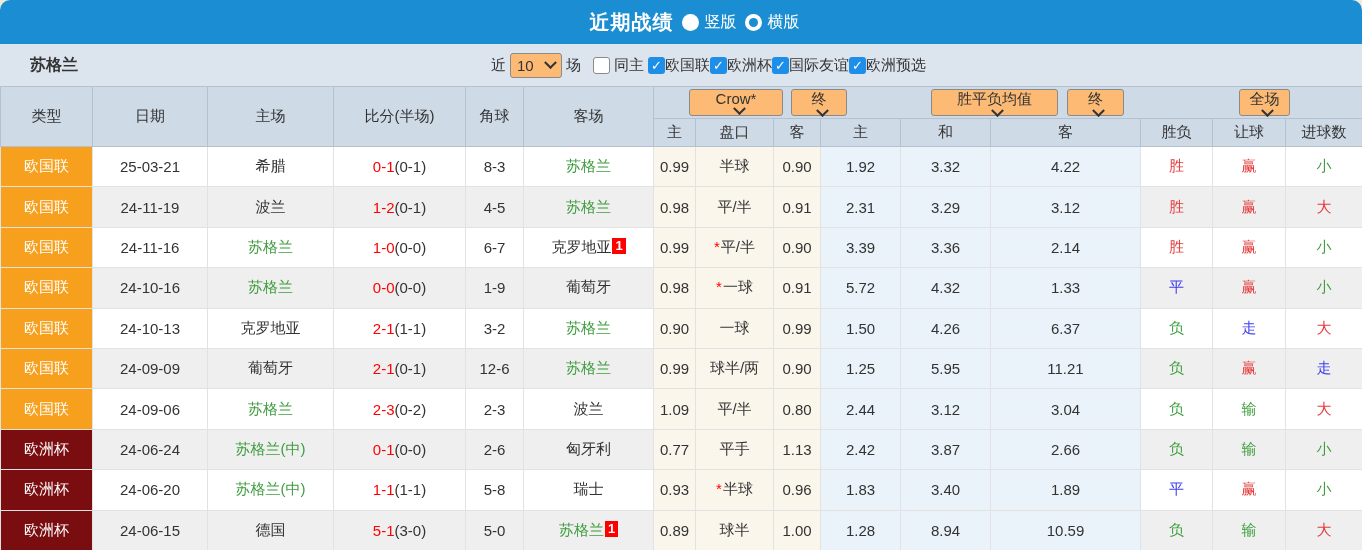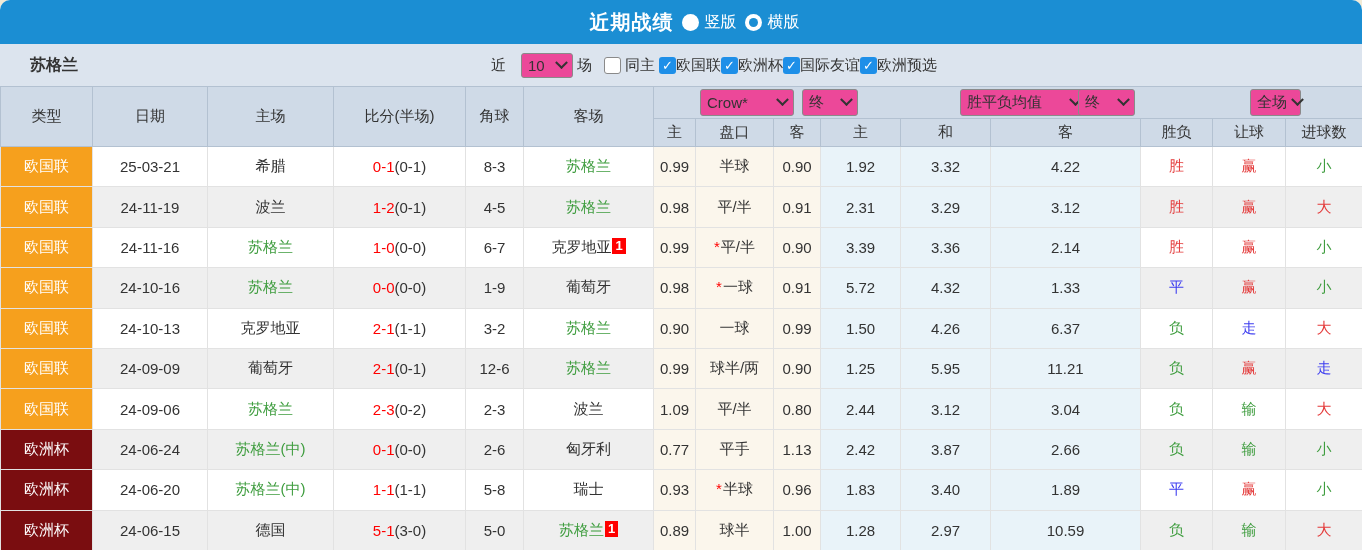--- a/index.html
+++ b/index.html
@@ -14,36 +14,36 @@
   .radio { width:17px; height:17px; border-radius:50%; background:#fff; display:inline-flex; align-items:center; justify-content:center; cursor:pointer; }
   .radio .dot { width:9px; height:9px; border-radius:50%; background:#1b8ed3; display:none; }
   .radio.checked .dot { display:block; }
   .radio-label { cursor:pointer; }
 
   
   .filterbar { height:42px; background:#dce4ee; position:relative; display:flex; align-items:center; font-size:15px; }
   .team-name { font-weight:bold; font-size:16px; margin-left:30px; color:#333; }
   .filter-right { position:absolute; left:487px; top:0; height:42px; display:flex; align-items:center; }
   .filter-right .lbl { margin:0 4px; }
-  .sel { background:#ec4899; border:1px solid #8a8a8a; border-radius:3px; display:inline-flex; align-items:center; justify-content:space-between; padding:0 6px; font-size:15px; cursor:pointer;margin-left:11px; }
+  .sel { background:#fdba74; border:1px solid #8a8a8a; border-radius:3px; display:inline-flex; align-items:center; justify-content:space-between; padding:0 6px; font-size:15px; cursor:pointer; }
   .sel .chev { width:9px; height:9px; border-right:2px solid #333; border-bottom:2px solid #333; transform:rotate(45deg) translate(-2px,-2px); margin-left:6px; flex:none; }
   .sel-games { width:52px; height:25px; }
   .cbx { width:17px; height:17px; border-radius:3px; display:inline-flex; align-items:center; justify-content:center; cursor:pointer; flex:none; }
   .cbx.off { background:#fff; border:1px solid #8a8a8a; }
   .cbx.on { background:#1e8fe8; color:#fff; font-size:13px; font-weight:bold; }
   .gap8 { margin-left:8px; }
 
   
   table { border-collapse:collapse; table-layout:fixed; width:1362px;border-radius:18px; }
   th, td { text-align:center; vertical-align:middle; overflow:hidden; white-space:nowrap; }
   thead th { background:#cfdae7; border:1px solid #b3c1d1; font-weight:normal; font-size:15px; color:#333; }
   tr.h-top { height:32px; }
   tr.h-sub { height:28px; }
   th.sel-row { position:relative; }
-  .sel-abs { position:absolute; top:2px; height:27px; }
+  .sel-abs { position:absolute; top:2px; height:27px;flex-direction:column; }
 
   tr.data-row { height:40.4px; font-size:15px; }
   tr.data-row td { border:1px solid #e2e2e2; background:#fff; }
   tr.even td { background:#efefef; }
   td.lg { color:#fff; font-size:15px; }
   td.lg-orange { background:#f6a01d !important; }
   td.lg-red { background:#7a0d10 !important; }
   tr.data-row td.c-odds { background:#fbf6ec; }
   tr.data-row td.c-mean { background:#e9f3f9; }
 
@@ -127,21 +127,21 @@
         <th rowspan="2">客场</th>
         <th colspan="9" class="sel-row">
           <span class="sel sel-abs" style="left:35px;width:94px;">
             <span>Crow*</span>
             <span class="chev"></span>
           </span>
           <span class="sel sel-abs" style="left:137px;width:56px;">
             <span>终</span>
             <span class="chev"></span>
           </span>
-          <span class="sel sel-abs" style="left:295px;width:127px;">
+          <span class="sel sel-abs" style="left:277px;width:127px;">
             <span>胜平负均值</span>
             <span class="chev"></span>
           </span>
           <span class="sel sel-abs" style="left:413px;width:57px;">
             <span>终</span>
             <span class="chev"></span>
           </span>
           <span class="sel sel-abs" style="left:585px;width:51px;">
             <span>全场</span>
             <span class="chev"></span>
@@ -318,21 +318,21 @@
           <td class="lg lg-red">欧洲杯</td>
           <td>24-06-15</td>
           <td><span class="">德国</span></td>
           <td><span class="ft">5-1</span><span class="ht">(3-0)</span></td>
           <td>5-0</td>
           <td><span class="t-team">苏格兰</span><span class="badge">1</span></td>
           <td class="c-odds">0.89</td>
           <td class="c-odds">球半</td>
           <td class="c-odds">1.00</td>
           <td class="c-mean">1.28</td>
-          <td class="c-mean">2.97</td>
+          <td class="c-mean">8.94</td>
           <td class="c-mean">10.59</td>
           <td><span class="t-green">负</span></td>
           <td><span class="t-green">输</span></td>
           <td><span class="t-red">大</span></td>
         </tr>
       </tbody>
   </table>
 
 </div>
 

